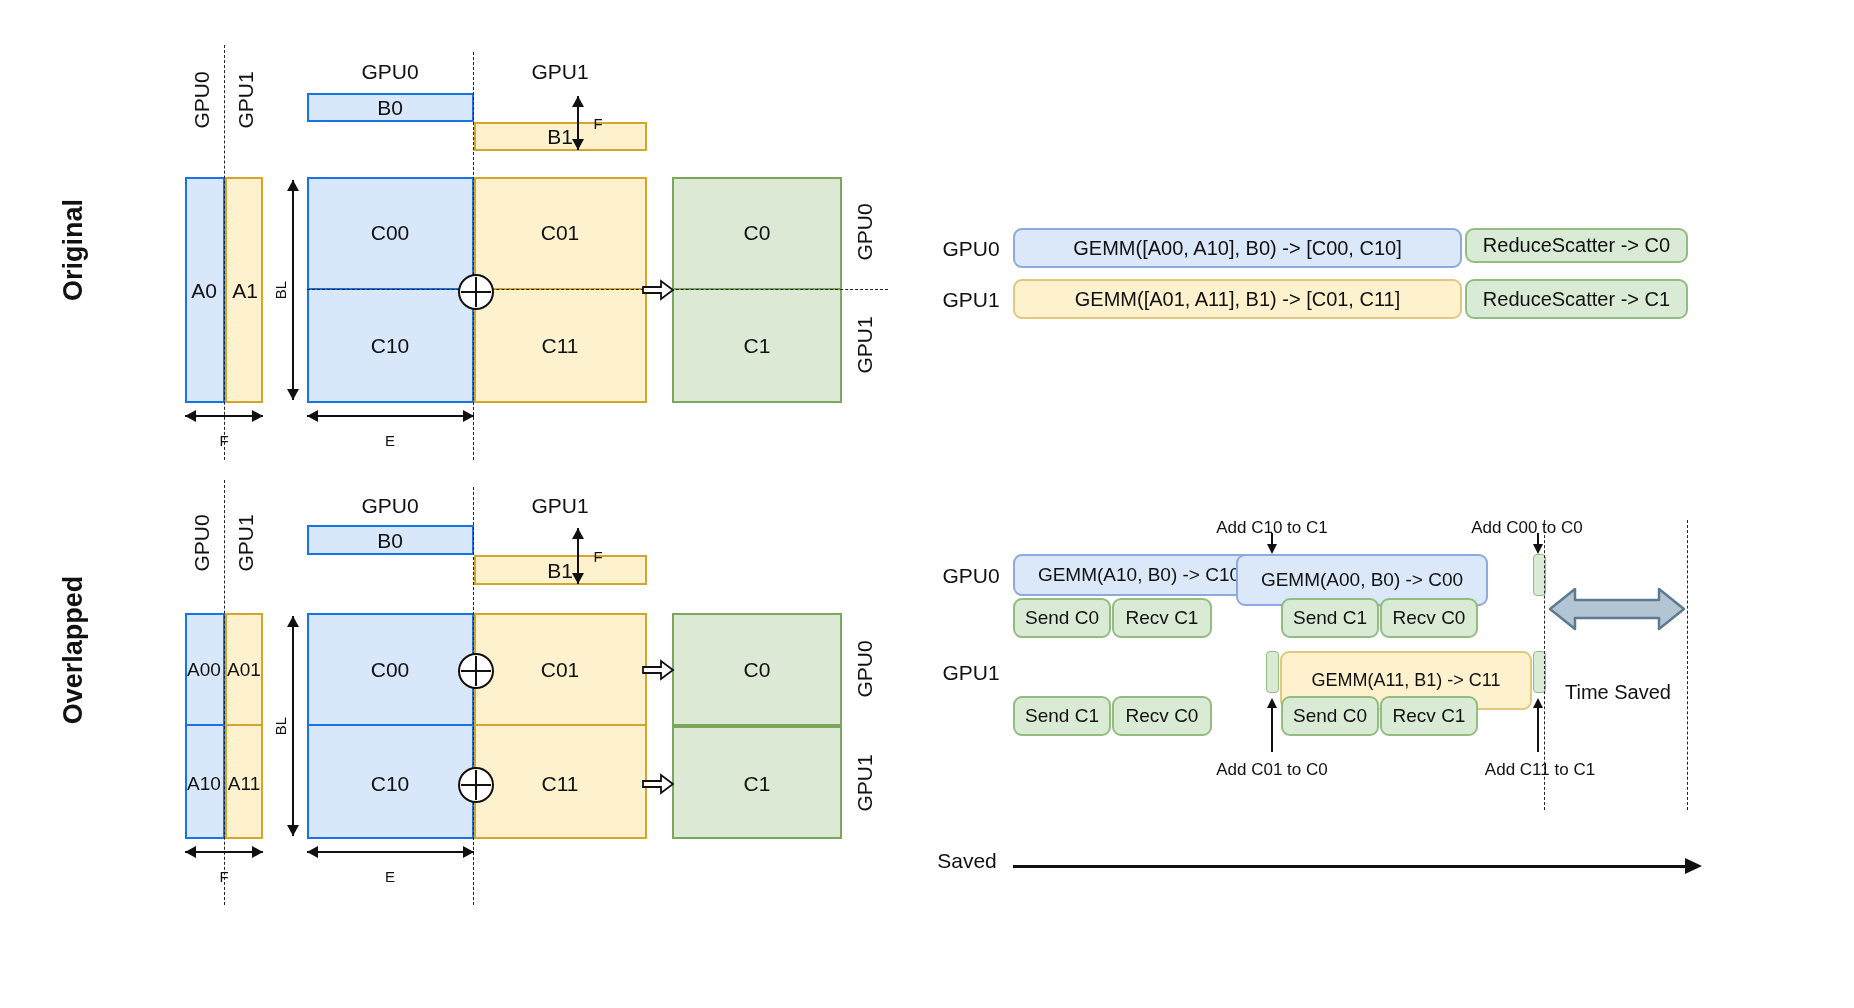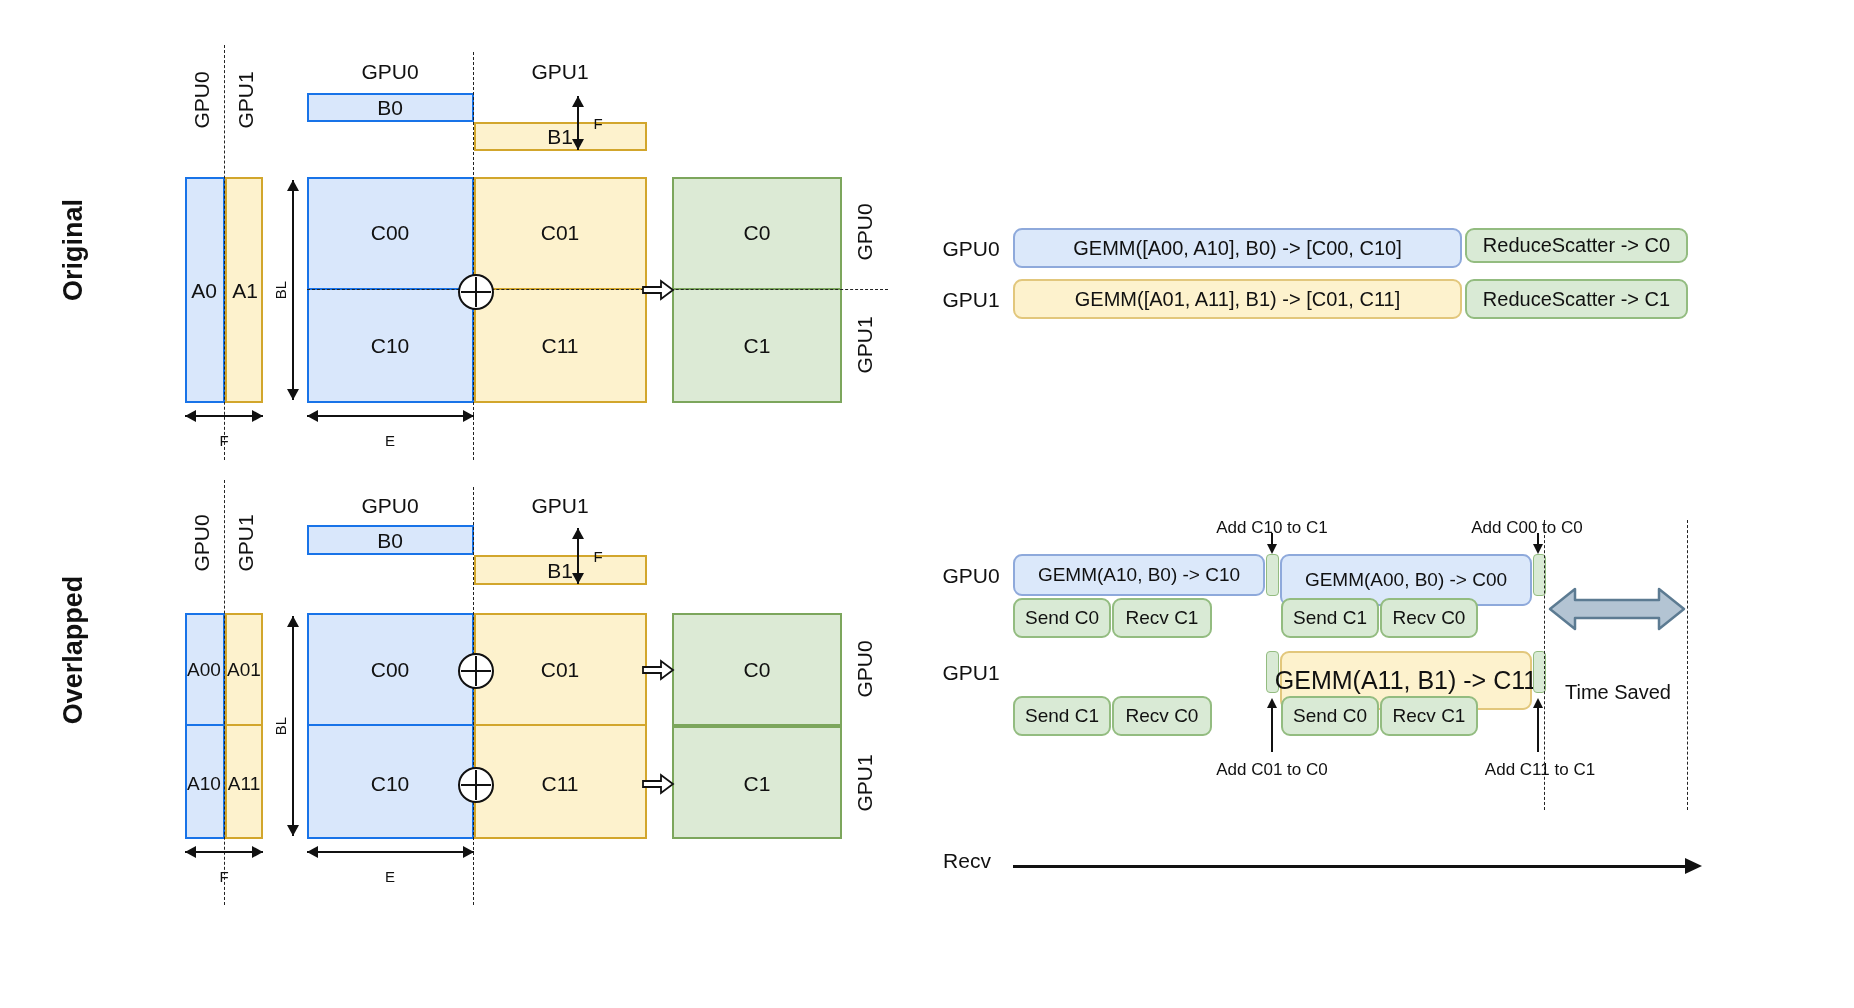--- a/index.html
+++ b/index.html
@@ -155,30 +155,30 @@
       <path d="M2 11 L12 11 L7 21 Z" fill="#111"></path>
   </svg>
   <svg class="abs" style="left:1531px;top:533px" width="14" height="21" viewBox="0 0 14 21">
     <line x1="7" y1="0" x2="7" y2="13" stroke="#111" stroke-width="2"></line>
       <path d="M2 11 L12 11 L7 21 Z" fill="#111"></path>
   </svg>
 
   <div class="ctext" style="left:971px;top:575px">GPU0</div>
   <div class="rbox tl-blue" style="left:1013px;top:554px;width:252px;height:42px;font-size:19px">GEMM(A10, B0) -&gt; C10</div>
   <div class="sliver" style="left:1266px;top:554px;width:13px;height:42px"></div>
-  <div class="rbox tl-blue" style="left:1280px;top:554px;width:252px;height:52px;font-size:19px">GEMM(A00, B0) -&gt; C00</div>
+  <div class="rbox tl-blue" style="left:1236px;top:554px;width:252px;height:52px;font-size:19px">GEMM(A00, B0) -&gt; C00</div>
   <div class="sliver" style="left:1533px;top:554px;width:13px;height:42px"></div>
   <div class="rbox tl-green" style="left:1013px;top:598px;width:98px;height:40px;font-size:19px">Send C0</div>
   <div class="rbox tl-green" style="left:1112px;top:598px;width:100px;height:40px;font-size:19px">Recv C1</div>
   <div class="rbox tl-green" style="left:1281px;top:598px;width:98px;height:40px;font-size:19px">Send C1</div>
   <div class="rbox tl-green" style="left:1380px;top:598px;width:98px;height:40px;font-size:19px">Recv C0</div>
 
   <div class="ctext" style="left:971px;top:672px">GPU1</div>
   <div class="sliver" style="left:1266px;top:651px;width:13px;height:42px"></div>
-  <div class="rbox tl-yellow" style="left:1280px;top:651px;width:252px;height:59px;font-size:25px">GEMM(A11, B1) -&gt; C11</div>
+  <div class="rbox tl-yellow" style="left:1280px;top:651px;width:252px;height:59px;font-size:18px">GEMM(A11, B1) -&gt; C11</div>
   <div class="sliver" style="left:1533px;top:651px;width:13px;height:42px"></div>
   <div class="rbox tl-green" style="left:1013px;top:696px;width:98px;height:40px;font-size:19px">Send C1</div>
   <div class="rbox tl-green" style="left:1112px;top:696px;width:100px;height:40px;font-size:19px">Recv C0</div>
   <div class="rbox tl-green" style="left:1281px;top:696px;width:98px;height:40px;font-size:19px">Send C0</div>
   <div class="rbox tl-green" style="left:1380px;top:696px;width:98px;height:40px;font-size:19px">Recv C1</div>
 
   <svg class="abs" style="left:1265px;top:698px" width="14" height="54" viewBox="0 0 14 54">
     <line x1="7" y1="54" x2="7" y2="8" stroke="#111" stroke-width="2"></line>
       <path d="M2 10 L12 10 L7 0 Z" fill="#111"></path>
   </svg>
@@ -189,18 +189,18 @@
   <div class="ctext ann" style="left:1272px;top:769px">Add C01 to C0</div>
   <div class="ctext ann" style="left:1540px;top:769px">Add C11 to C1</div>
 
   <div class="dashv" style="left:1544px;top:520px;height:290px"></div>
   <div class="dashv" style="left:1687px;top:520px;height:290px"></div>
   <svg class="abs" style="left:1548px;top:584px" width="138" height="50" viewBox="0 0 138 50">
     <path d="M2 25 L27 5 L27 16 L111 16 L111 5 L136 25 L111 45 L111 34 L27 34 L27 45 Z" fill="#b3c4d3" stroke="#5c7b92" stroke-width="2.5" stroke-linejoin="round"></path>
   </svg>
   <div class="ctext" style="left:1618px;top:692px;font-size:20px">Time Saved</div>
 
-  <div class="ctext" style="left:967px;top:860px">Recv</div>
+  <div class="ctext" style="left:967px;top:860px">Saved</div>
   <div class="abs" style="left:1013px;top:865px;width:674px;height:2.5px;background:#111"></div>
   <div class="abs" style="left:1685px;top:858px;width:0;height:0;border-left:17px solid #111;border-top:8px solid transparent;border-bottom:8px solid transparent"></div>
 
 
 </div>
 
 </body></html>

